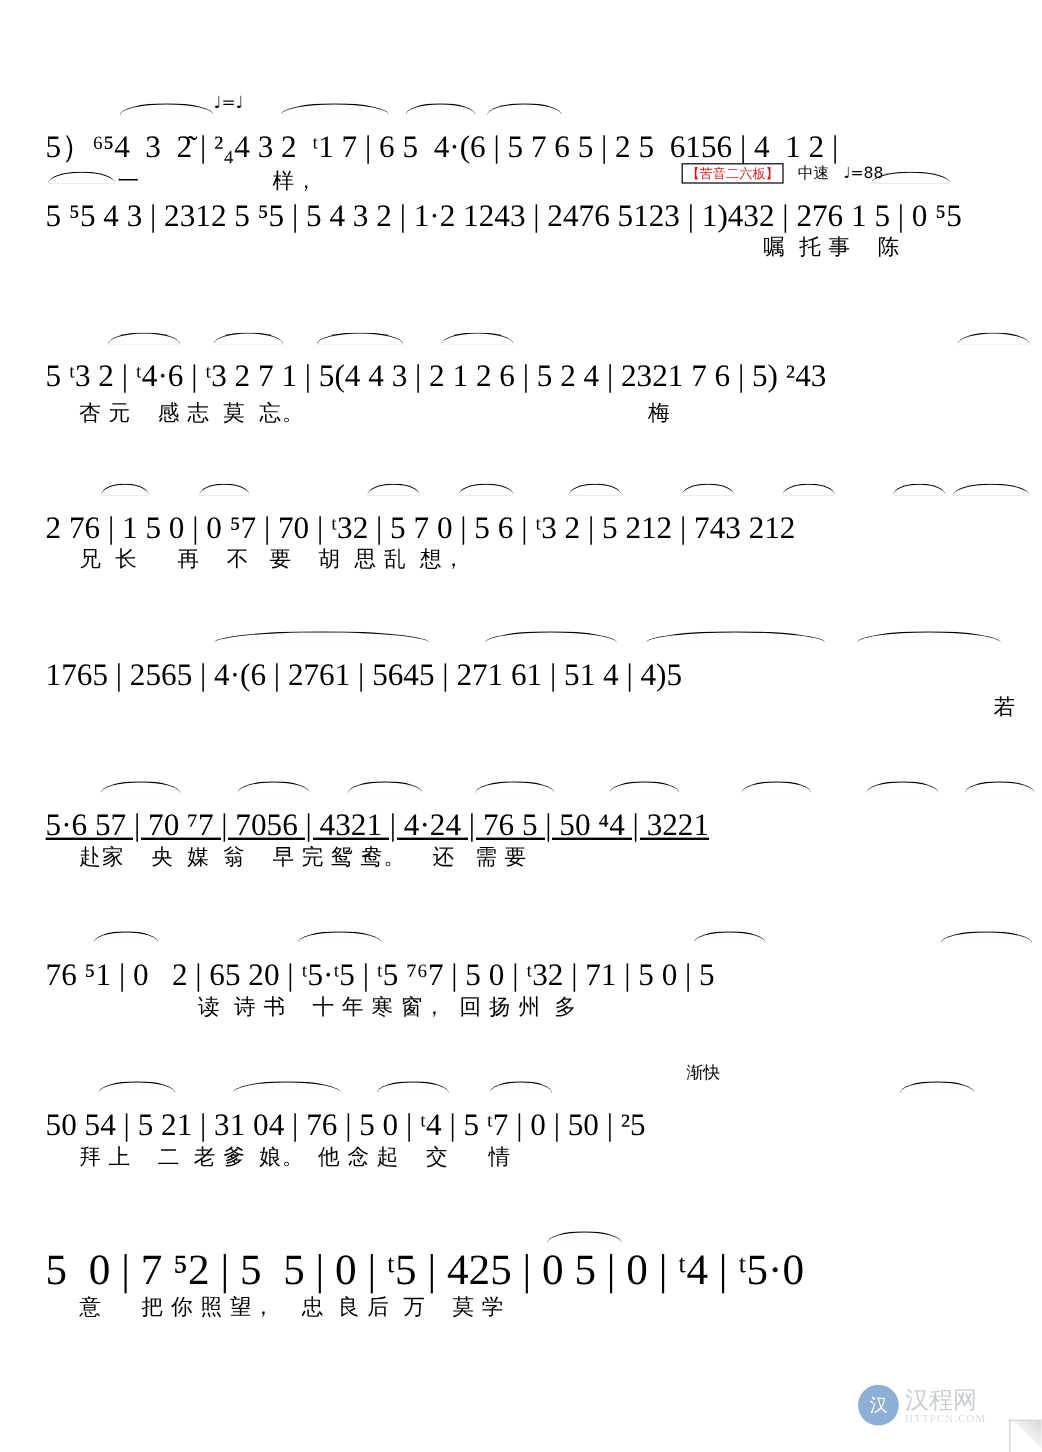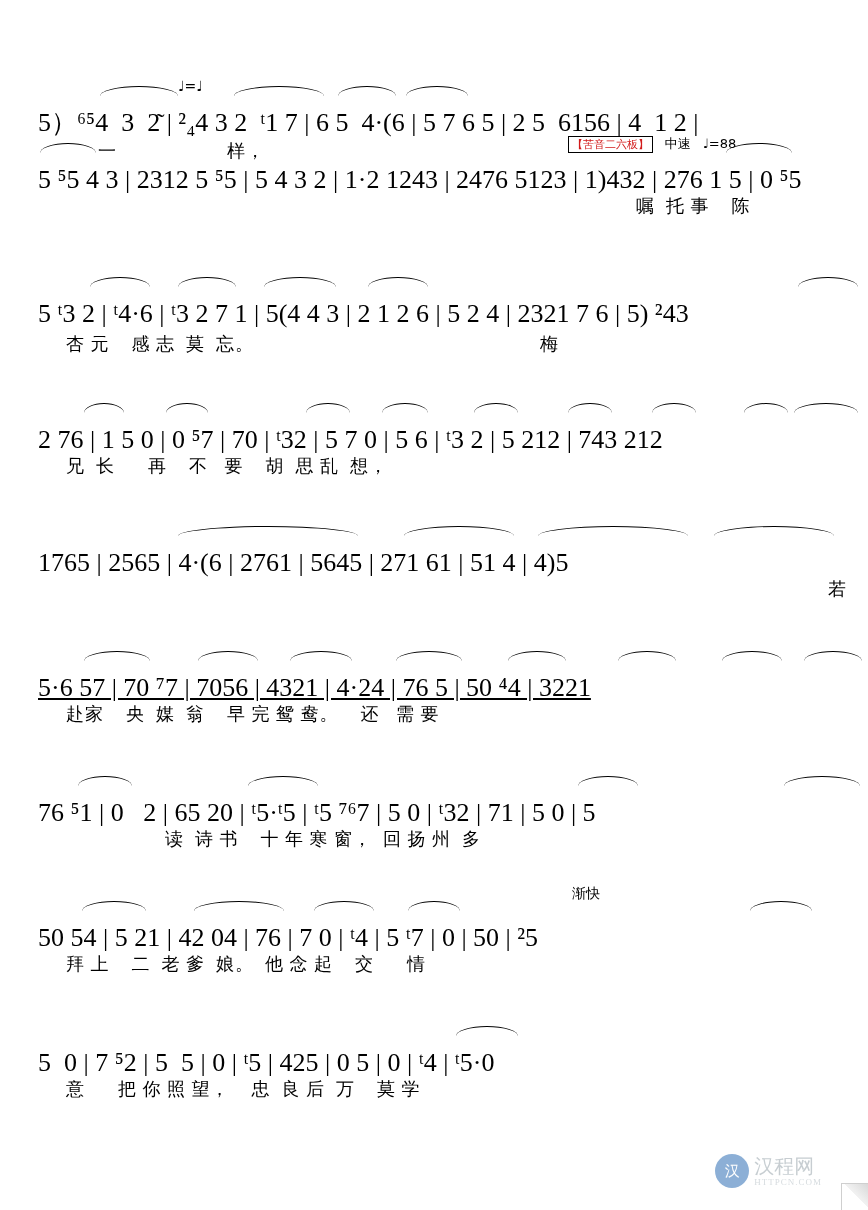--- a/index.html
+++ b/index.html
@@ -236,32 +236,32 @@
       <span>渐快</span>
     </div>
 
     <div class="slur" style="left:44px; top:18px; width:64px;"></div>
     <div class="slur" style="left:156px; top:18px; width:90px;"></div>
     <div class="slur" style="left:276px; top:18px; width:60px;"></div>
     <div class="slur" style="left:370px; top:18px; width:52px;"></div>
     <div class="slur" style="left:712px; top:18px; width:62px;"></div>
 
     <div class="staff-line" style="position:absolute; top:28px; left:0;">
-      <span class="raw" style="font-size:26px;">50 54 | 5 21 | 42 04 | 76 | 7 0 | ᵗ4 | 5 ᵗ7 | 0 | 50 | ²5</span>
+      <span class="raw" style="font-size:26px;">50 54 | 5 21 | 31 04 | 76 | 5 0 | ᵗ4 | 5 ᵗ7 | 0 | 50 | ²5</span>
     </div>
     <div class="lyric-line" style="position:absolute; top:72px; left:28px;">
       <span class="raw">拜 上    二  老 爹  娘。  他 念 起    交      情</span>
     </div>
   </div>
 
   <div class="sysblock" style="height:120px;">
     <div class="slur" style="left:418px; top:18px; width:62px;"></div>
 
     <div class="staff-line" style="position:absolute; top:28px; left:0;">
-      <span class="raw" style="font-size:26px;">5  0 | 7 ⁵2 | 5  5 | 0 | ᵗ5 | 425 | 0 5 | 0 | ᵗ4 | ᵗ5·0</span>
+      <span class="raw" style="font-size:36px;">5  0 | 7 ⁵2 | 5  5 | 0 | ᵗ5 | 425 | 0 5 | 0 | ᵗ4 | ᵗ5·0</span>
     </div>
     <div class="lyric-line" style="position:absolute; top:72px; left:28px;">
       <span class="raw">意      把 你 照 望，    忠  良 后  万    莫 学</span>
     </div>
   </div>
 
   <div class="watermark">
     <div class="wm-circle">汉</div>
     <div>
       <div class="wm-text">汉程网</div>

